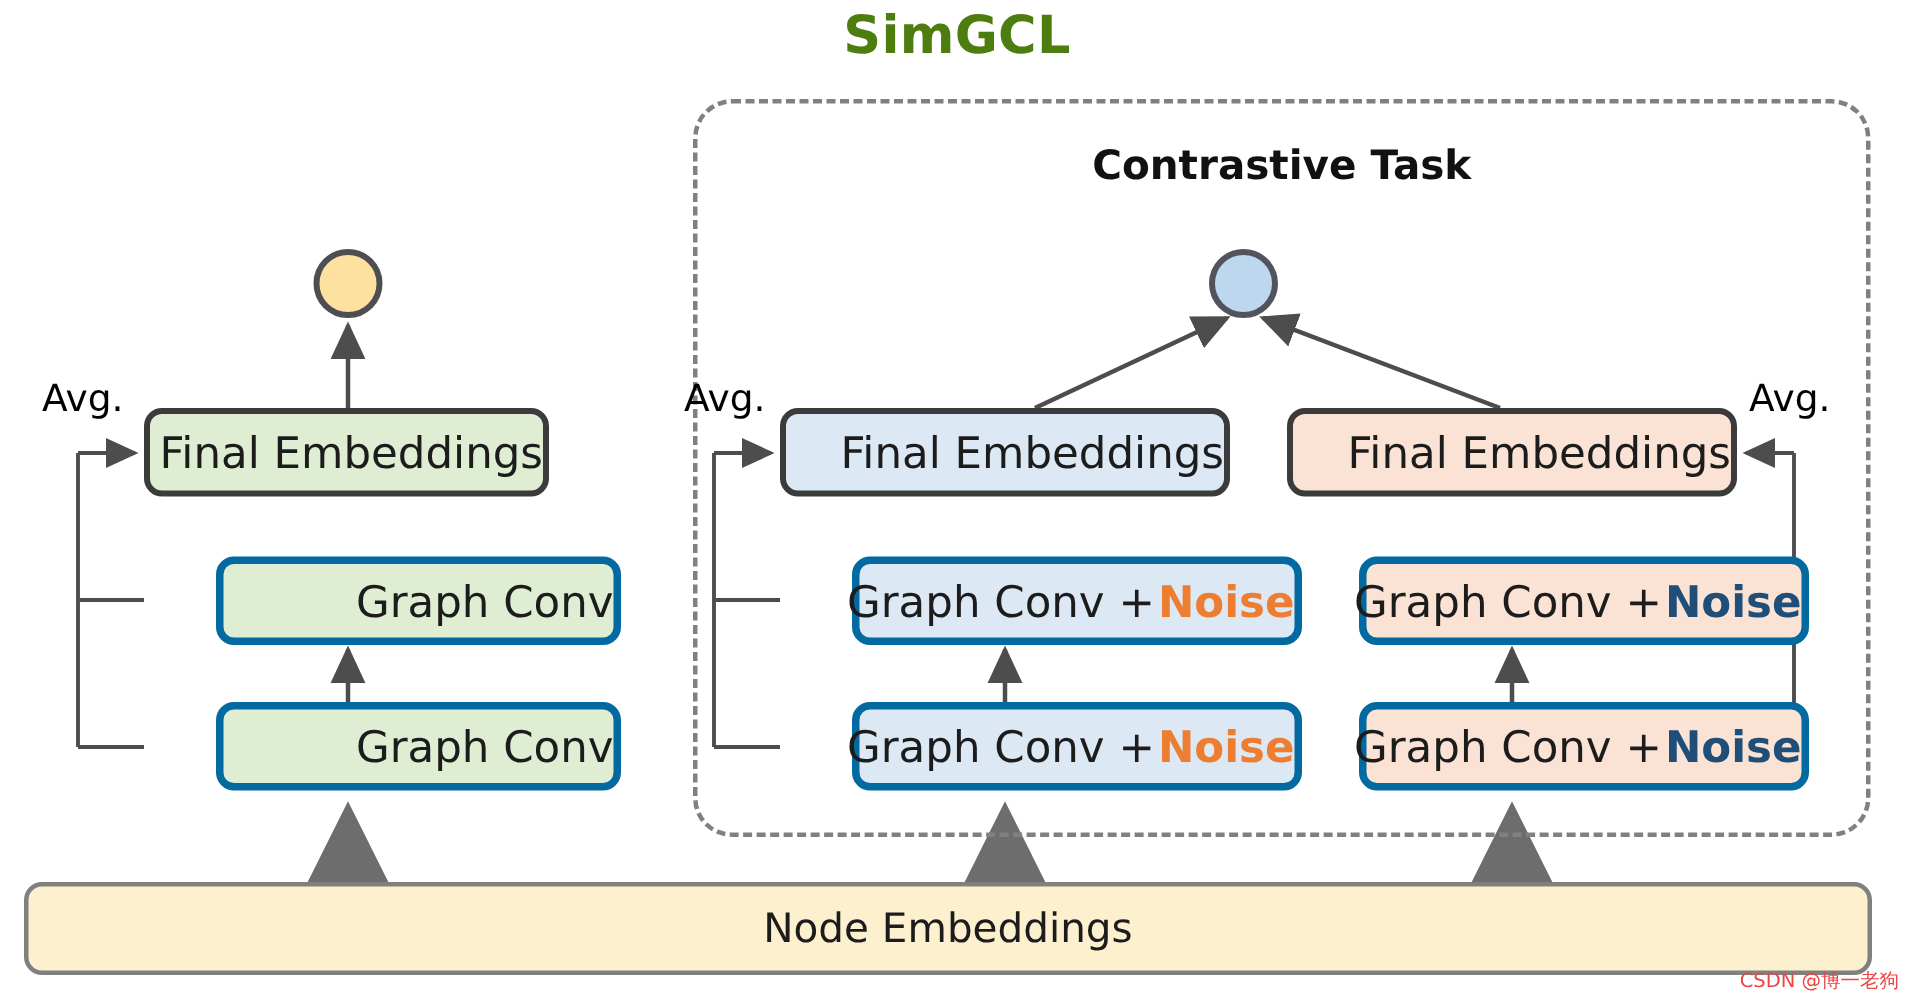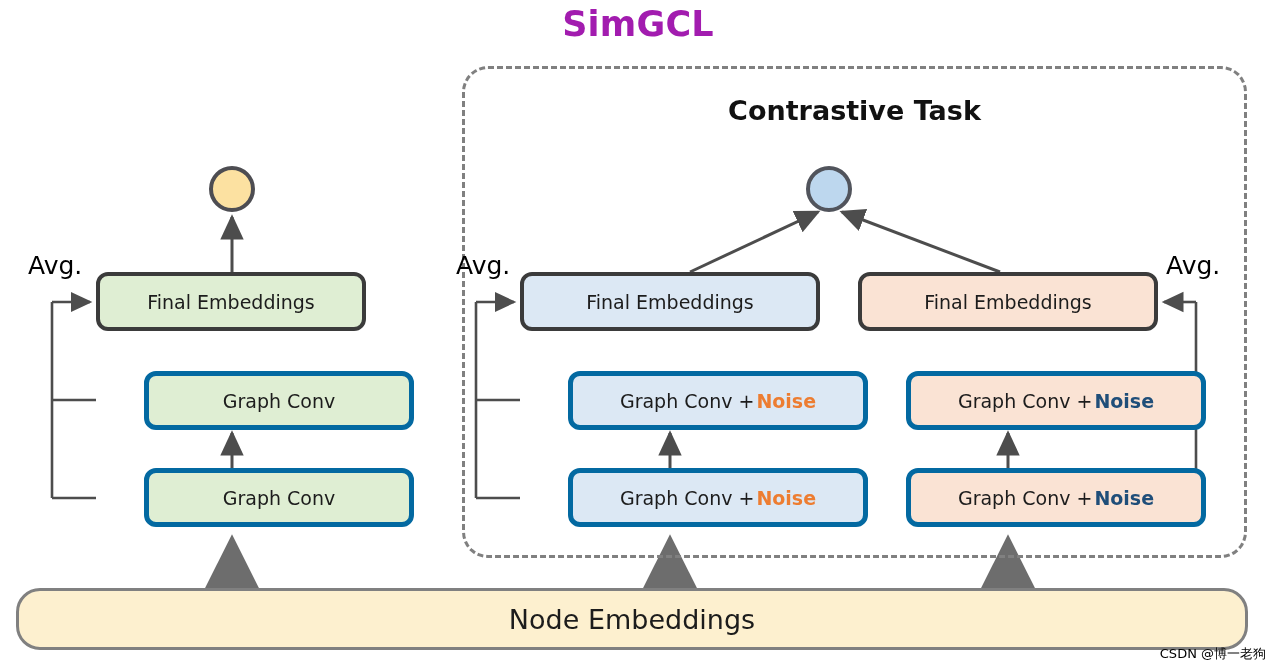--- a/index.html
+++ b/index.html
@@ -23,21 +23,21 @@
     width: 1276px; height: 669px;
     pointer-events: none;
   }
   .title {
     position: absolute;
     left: 0; top: 4px;
     width: 1276px;
     text-align: center;
     font-size: 35px;
     font-weight: bold;
-    color: #a21caf;
+    color: #4d7c0f;
     letter-spacing: .2px;
   }
   .panel {
     position: absolute;
     border: 3px dashed #808080;
     border-radius: 26px;
     box-sizing: border-box;
   }
   #panel-rec { left: 18px; top: 66px; width: 374px; height: 492px; }
   #panel-con { left: 462px; top: 66px; width: 785px; height: 492px; }
@@ -65,22 +65,22 @@
     left: 806px; top: 166px;
     background: #bdd7ee;
     border-color: #51545c;
   }
   .box {
     position: absolute;
     box-sizing: border-box;
     border-radius: 12px;
     display: flex;
     align-items: center;
-    justify-content: center;
-    font-size: 19px;
+    justify-content: flex-end;
+    font-size: 29px;
     color: #1c1c1c;
     white-space: nowrap;
   }
   .box.thin  { border: 5px solid #0369a1; margin-left: 48px; }
   .box.thick { border: 4px solid #3b3b3b; }
 
   
   .green { background: #dfeed3; }
   #rec-final { left: 96px;  top: 272px; width: 270px; height: 59px; }
   #rec-gc2   { left: 96px;  top: 371px; width: 270px; height: 59px; }
@@ -100,42 +100,42 @@
 
   .noise-orange { color: #ed7d31; font-weight: bold; margin-left: 2px; }
   .noise-blue   { color: #1f4e79; font-weight: bold; margin-left: 2px; }
 
   #node-embeddings {
     position: absolute;
     left: 16px; top: 588px;
     width: 1232px; height: 62px;
     background: #fdf0cf;
     border: 3px solid #808080;
-    border-radius: 24px;
+    border-radius: 12px;
     box-sizing: border-box;
     display: flex;
     align-items: center;
     justify-content: center;
     font-size: 27px;
     color: #1c1c1c;
   }
   .avg-label {
     position: absolute;
     font-size: 25px;
     color: #000000;
   }
   #avg-rec { left: 28px;   top: 251px; }
   #avg-cl  { left: 456px;  top: 251px; }
   #avg-cr  { left: 1166px; top: 251px; }
 
   .watermark {
     position: absolute;
     right: 10px; bottom: 6px;
     font-size: 13px;
-    color: #000000;
+    color: #ef4444;
   }
 </style>
 </head>
 <body>
 
 <div id="stage">
 
   <div class="title">SimGCL</div>
 
   <svg class="wires" viewBox="0 0 1276 669">

